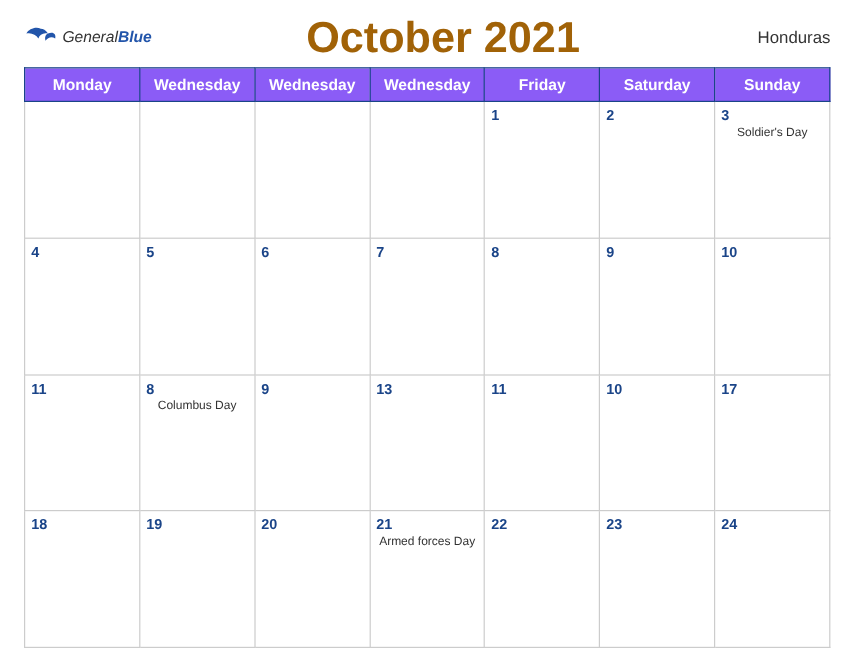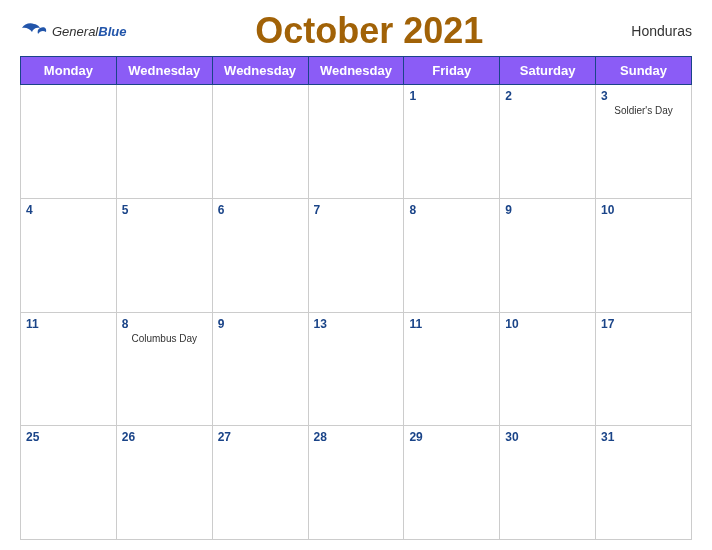--- a/index.html
+++ b/index.html
@@ -195,35 +195,36 @@
         </td>
         <td>
           <span class="day-number">10</span>
         </td>
         <td>
           <span class="day-number">17</span>
         </td>
       </tr>
       <tr>
         <td>
-          <span class="day-number">25</span>
-        </td>
-        <td>
-          <span class="day-number">26</span>
-        </td>
-        <td>
-          <span class="day-number">27</span>
-        </td>
-        <td>
-          <span class="day-number">28</span>
-        </td>
-        <td>
-          <span class="day-number">29</span>
-        </td>
-        <td>
-          <span class="day-number">30</span>
-        </td>
-        <td>
-          <span class="day-number">31</span>
+          <span class="day-number">18</span>
+        </td>
+        <td>
+          <span class="day-number">19</span>
+        </td>
+        <td>
+          <span class="day-number">20</span>
+        </td>
+        <td>
+          <span class="day-number">21</span>
+          <span class="holiday-name">Armed forces Day</span>
+        </td>
+        <td>
+          <span class="day-number">22</span>
+        </td>
+        <td>
+          <span class="day-number">23</span>
+        </td>
+        <td>
+          <span class="day-number">24</span>
         </td>
       </tr>
     </tbody>
 </table>
 
 </body></html>

